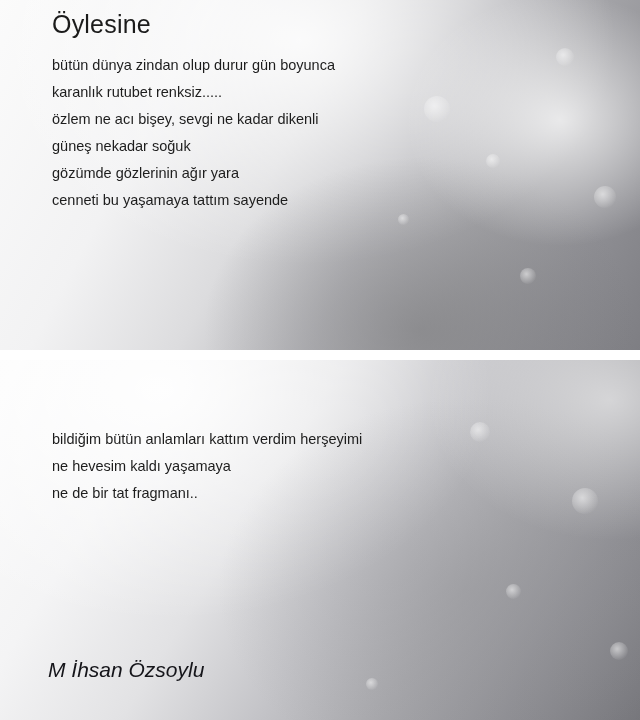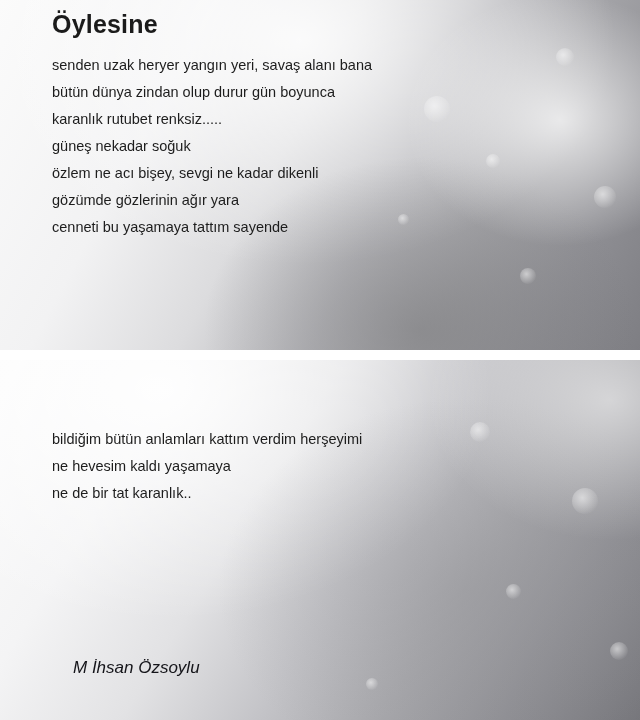--- a/index.html
+++ b/index.html
@@ -74,21 +74,21 @@
     background: radial-gradient(circle at 40% 38%, rgba(255,255,255,0.55) 0%, rgba(255,255,255,0.16) 55%, rgba(255,255,255,0) 78%);
     pointer-events: none;
   }
 
   
   .title {
     position: absolute;
     left: 52px;
     top: 10px;
     font-size: 25px;
-    font-weight: bold;
+    font-weight: normal;
     color: #1b1b1b;
     letter-spacing: 0.2px;
   }
 
   .poem-block {
     position: absolute;
     left: 52px;
     color: #1d1d1d;
     font-size: 14.5px;
     line-height: 27px;
@@ -101,23 +101,23 @@
   .poem-bottom {
     top: 426px;
   }
 
   .poem-line {
     white-space: pre;
   }
 
   .author {
     position: absolute;
-    left: 73px;
+    left: 48px;
     top: 658px;
-    font-size: 17px;
+    font-size: 21px;
     font-style: italic;
     color: #15151a;
   }
 </style>
 </head>
 <body>
 
 <div class="page">
 
   <div class="panel panel-top">
@@ -137,30 +137,29 @@
     <div class="bokeh" style="left:470px; top:62px; width:20px; height:20px;"></div>
     <div class="bokeh" style="left:572px; top:128px; width:26px; height:26px;"></div>
     <div class="bokeh" style="left:506px; top:224px; width:15px; height:15px;"></div>
     <div class="bokeh" style="left:610px; top:282px; width:18px; height:18px;"></div>
     <div class="bokeh" style="left:366px; top:318px; width:12px; height:12px;"></div>
   </div>
 
   <div class="title">Öylesine</div>
 
   <div class="poem-block poem-top">
-    <div class="poem-line">senden uzak heryer yangın yeri, savaş alanı bana</div>
     <div class="poem-line">bütün dünya zindan olup durur gün boyunca</div>
     <div class="poem-line">karanlık rutubet renksiz.....</div>
+    <div class="poem-line">özlem ne acı bişey, sevgi ne kadar dikenli</div>
     <div class="poem-line">güneş nekadar soğuk</div>
-    <div class="poem-line">özlem ne acı bişey, sevgi ne kadar dikenli</div>
     <div class="poem-line">gözümde gözlerinin ağır yara</div>
     <div class="poem-line">cenneti bu yaşamaya tattım sayende</div>
   </div>
 
   <div class="poem-block poem-bottom">
     <div class="poem-line">bildiğim bütün anlamları kattım verdim herşeyimi</div>
     <div class="poem-line">ne hevesim kaldı yaşamaya</div>
-    <div class="poem-line">ne de bir tat karanlık..</div>
+    <div class="poem-line">ne de bir tat fragmanı..</div>
   </div>
 
   <div class="author">M İhsan Özsoylu</div>
 
 </div>
 
 </body></html>

